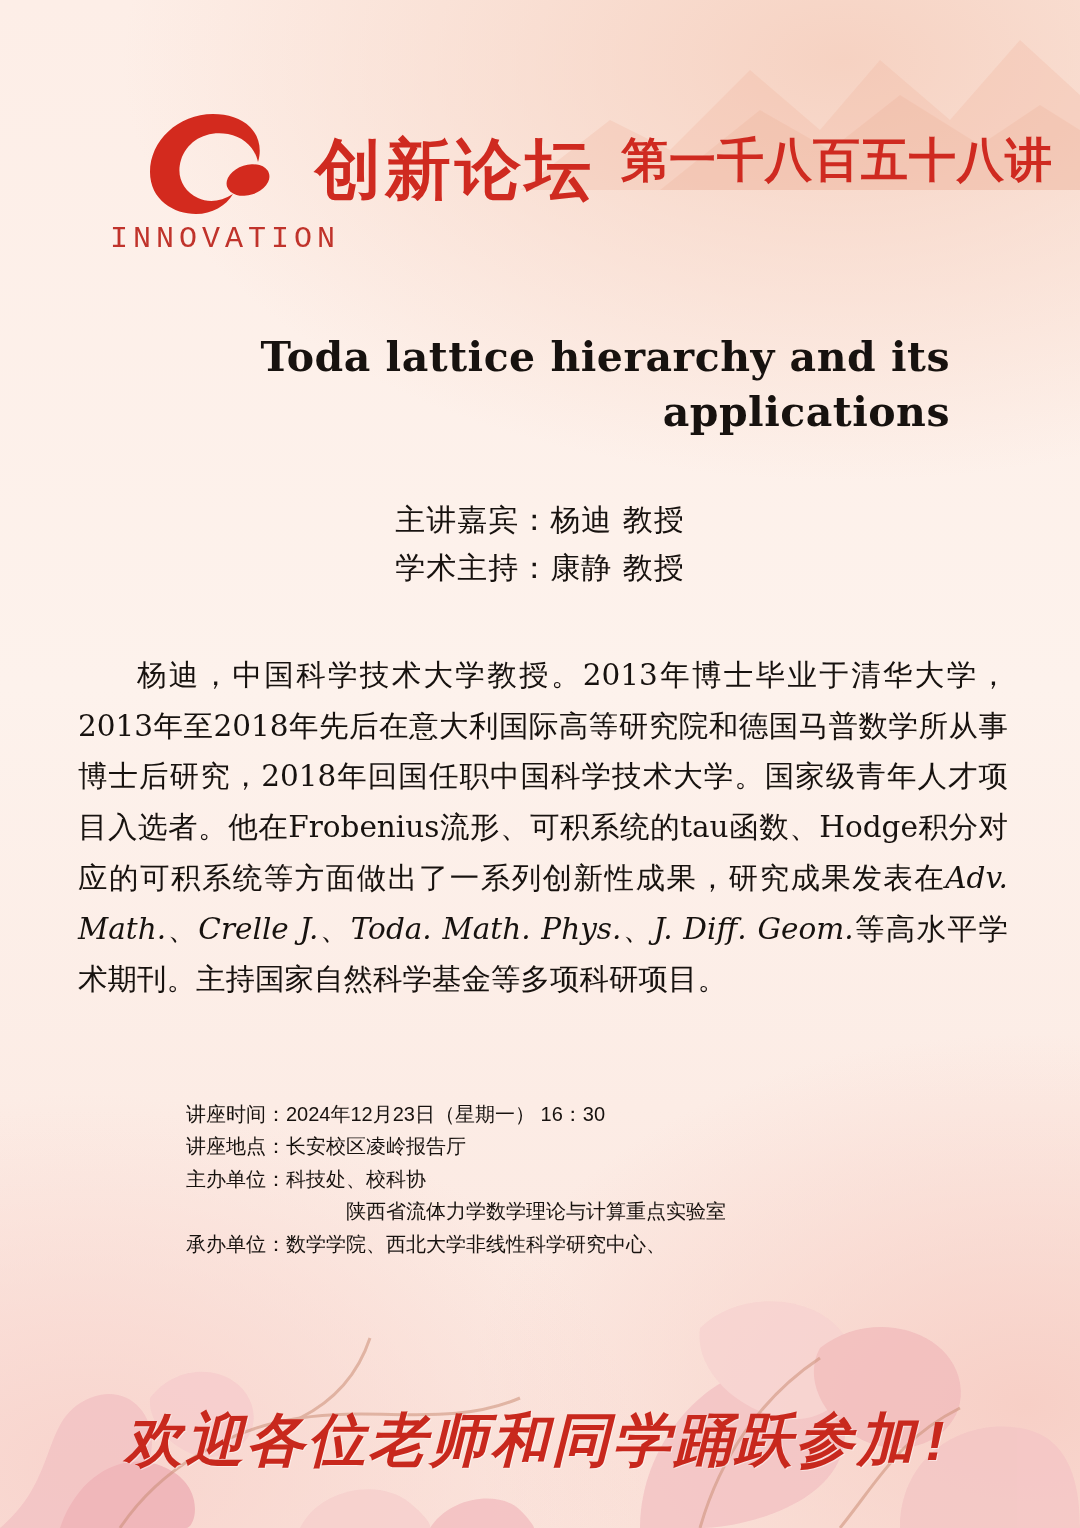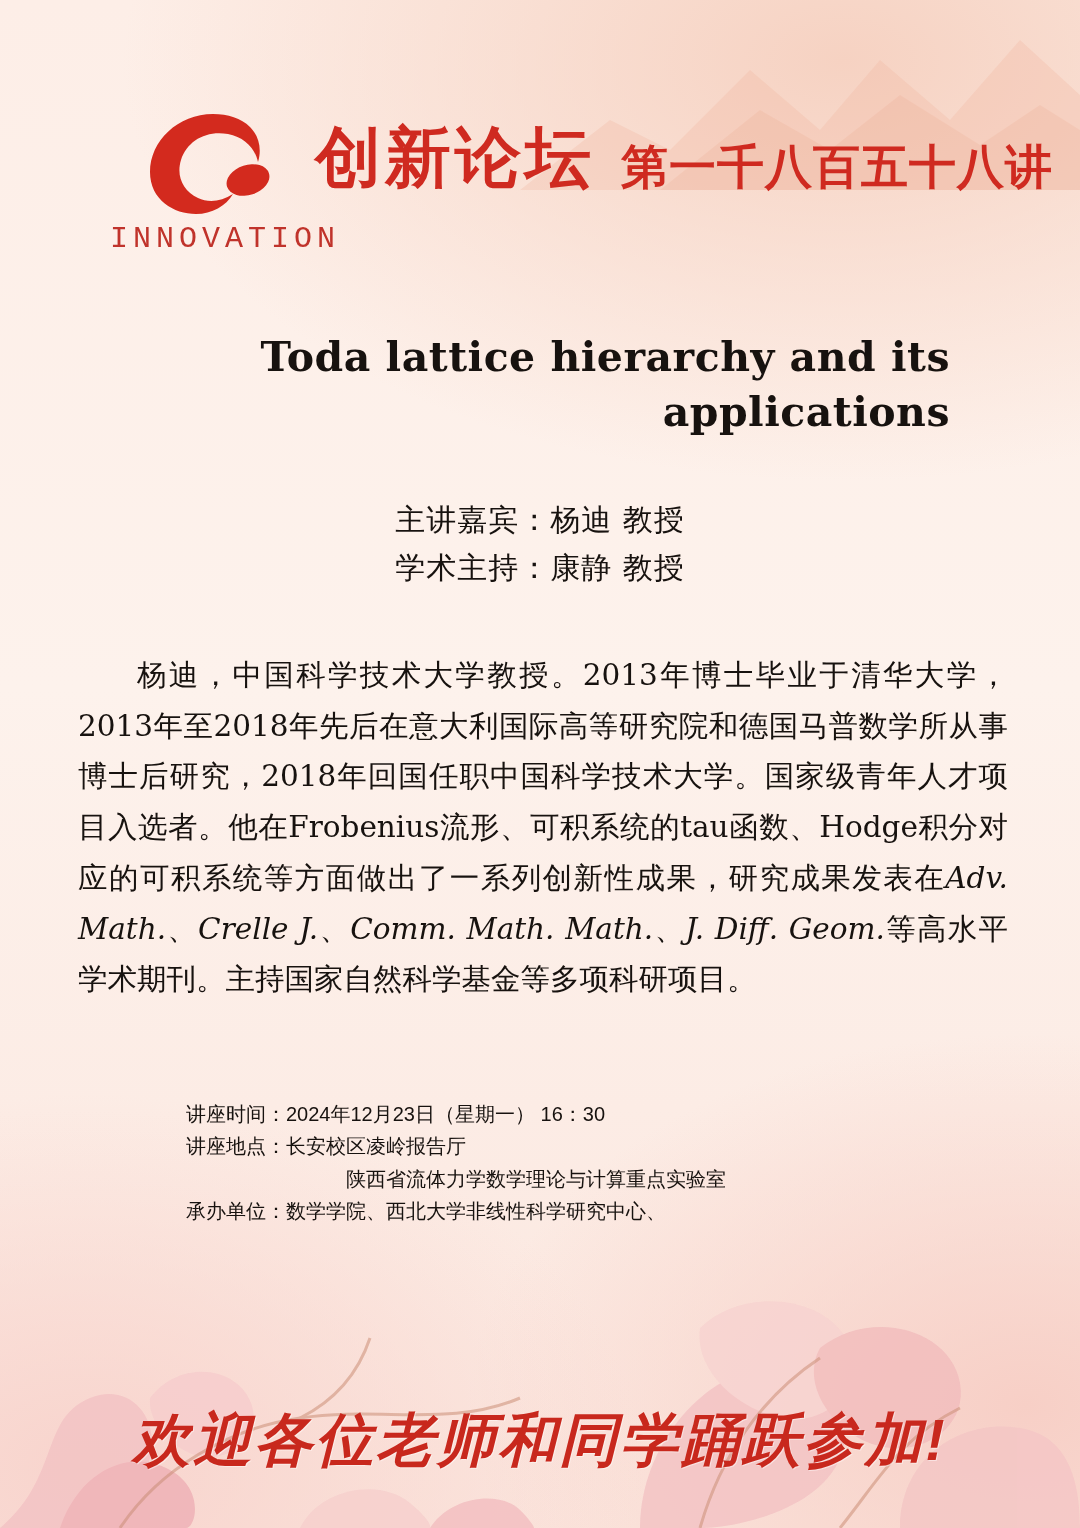--- a/index.html
+++ b/index.html
@@ -57,22 +57,22 @@
   .logo-word {
     margin-top: 4px;
     font-family: Liberation Mono, monospace;
     font-size: 30px;
     letter-spacing: 5px;
     color: #c0332b;
     font-weight: 400;
   }
   .brand {
     display: flex;
-    align-items: flex-end;
-    margin-top: 16px;
+    align-items: flex-start;
+    margin-top: 28px;
   }
   .brand-main {
     font-family: "DejaVu Serif", "Liberation Serif", serif;
     font-weight: bold;
     font-size: 66px;
     color: #cf2a20;
     letter-spacing: 4px;
     line-height: 1;
   }
   .brand-sub {
@@ -135,21 +135,21 @@
   }
   .info-row { white-space: nowrap; }
   .info-row .label { }
   .info-cont { padding-left: 160px; }
   
   .footer {
     position: absolute;
     bottom: 48px;
     left: 0; right: 0;
     text-align: center;
-    font-family: Liberation Sans, sans-serif;
+    font-family: Liberation Mono, monospace;
     font-weight: bold;
     font-style: italic;
     font-size: 58px;
     letter-spacing: 3px;
     color: #c8281d;
     text-shadow: 1px 1px 0 rgba(255,255,255,.45);
   }
 </style>
 </head>
 <body>
@@ -177,25 +177,26 @@
     </div>
   </div>
 
   <div class="title">Toda lattice hierarchy and its applications</div>
 
   <div class="speakers">
     <div>主讲嘉宾：杨迪 教授</div>
     <div>学术主持：康静 教授</div>
   </div>
 
-  <div class="bio"><span>杨迪，中国科学技术大学教授。2013年博士毕业于清华大学，2013年至2018年先后在意大利国际高等研究院和德国马普数学所从事博士后研究，2018年回国任职中国科学技术大学。国家级青年人才项目入选者。他在Frobenius流形、可积系统的tau函数、Hodge积分对应的可积系统等方面做出了一系列创新性成果，研究成果发表在</span><i>Adv. Math.</i><span>、</span><i>Crelle J.</i><span>、</span><i>Comm. Math. Math.</i><span>、</span><i>J. Diff. Geom.</i><span>等高水平学术期刊。主持国家自然科学基金等多项科研项目。</span></div>
+  <div class="bio"><span>杨迪，中国科学技术大学教授。2013年博士毕业于清华大学，2013年至2018年先后在意大利国际高等研究院和德国马普数学所从事博士后研究，2018年回国任职中国科学技术大学。国家级青年人才项目入选者。他在Frobenius流形、可积系统的tau函数、Hodge积分对应的可积系统等方面做出了一系列创新性成果，研究成果发表在</span><i>Adv. Math.</i><span>、</span><i>Crelle J.</i><span>、</span><i>Toda. Math. Phys.</i><span>、</span><i>J. Diff. Geom.</i><span>等高水平学术期刊。主持国家自然科学基金等多项科研项目。</span></div>
 
   <div class="info">
     <div class="info-row"><span class="label">讲座时间：</span><span>2024年12月23日（星期一） 16：30</span></div>
     <div class="info-row"><span class="label">讲座地点：</span><span>长安校区凌岭报告厅</span></div>
+    <div class="info-row"><span class="label">主办单位：</span><span>科技处、校科协</span></div>
     <div class="info-row info-cont"><span>陕西省流体力学数学理论与计算重点实验室</span></div>
     <div class="info-row"><span class="label">承办单位：</span><span>数学学院、西北大学非线性科学研究中心、</span></div>
   </div>
 
   <svg class="petals" viewBox="0 0 1080 430" preserveAspectRatio="none">
     <g opacity="0.85">
       <path d="M0,430 C60,380 40,320 90,300 C130,284 160,320 150,360 C142,392 110,414 70,430 Z" fill="#f3c2c4"></path>
       <path d="M60,430 C80,372 130,350 170,372 C205,391 196,430 186,430 Z" fill="#eeb0b5"></path>
       <path d="M150,300 C180,260 240,268 252,308 C262,342 226,368 192,356 C166,346 148,322 150,300 Z" fill="#f6cdcd"></path>
       <path d="M640,430 C640,350 700,280 760,270 C820,260 860,310 840,360 C820,410 740,430 700,430 Z" fill="#f3c2c4"></path>

